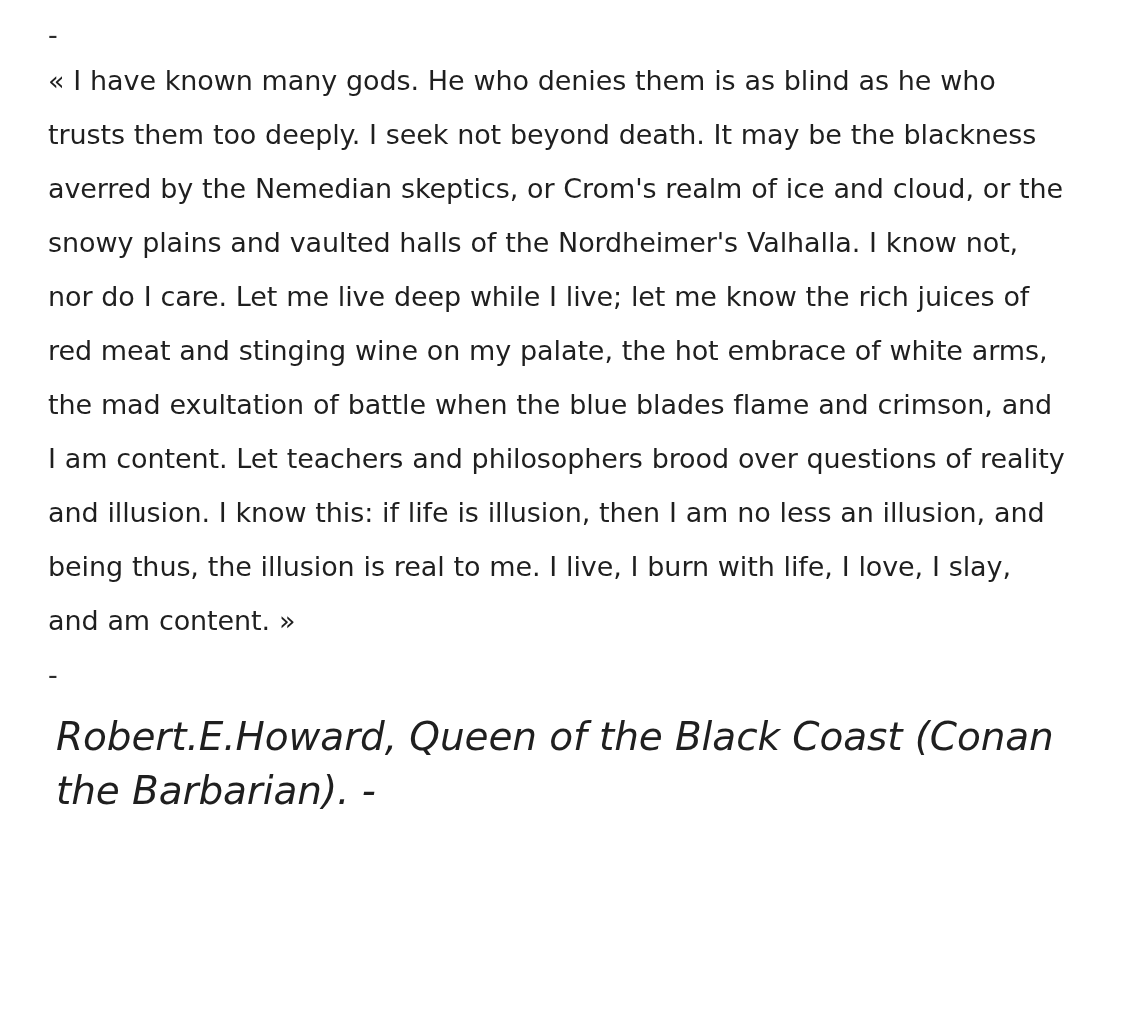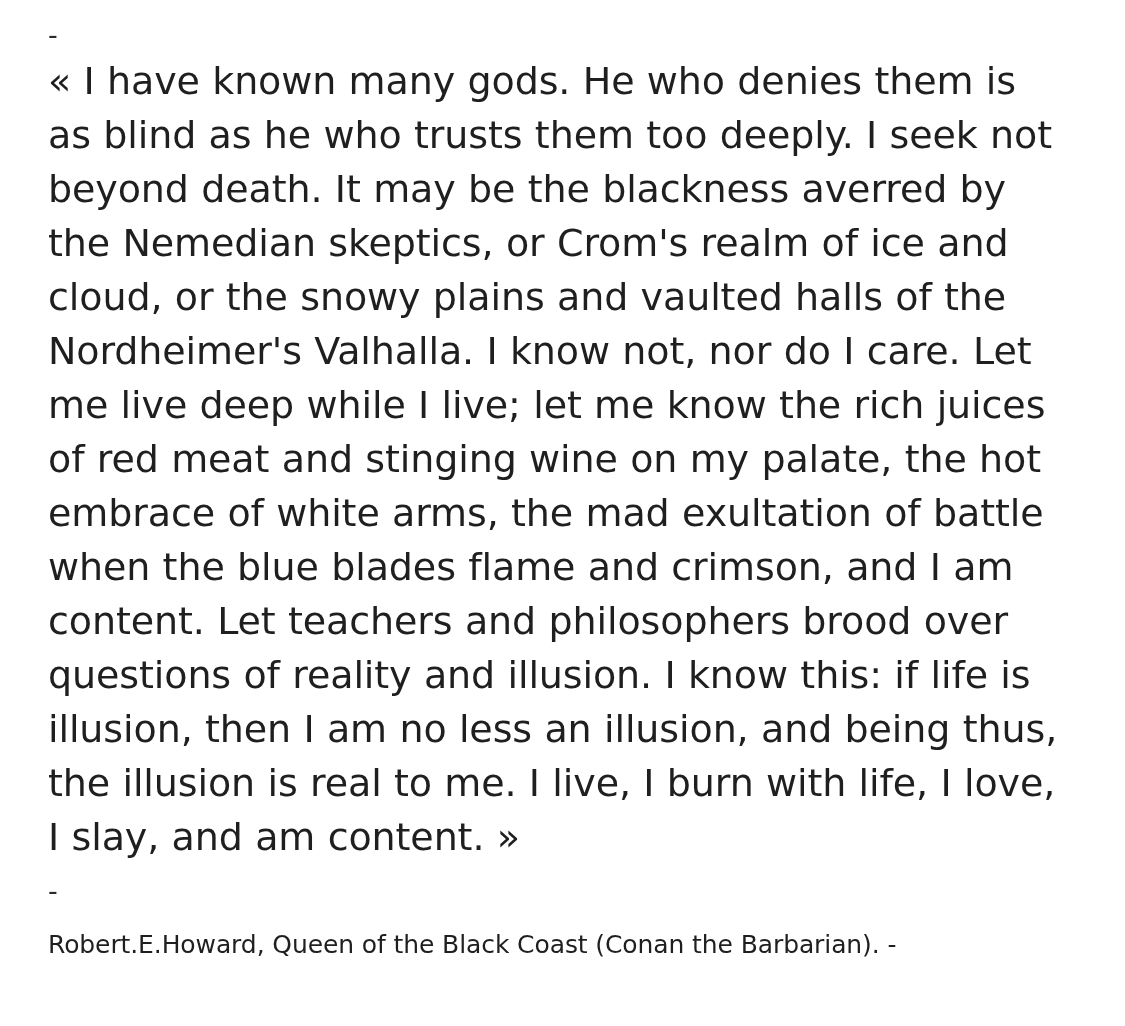--- a/index.html
+++ b/index.html
@@ -24,43 +24,44 @@
   .dash-line {
     font-size: 27px;
     line-height: 54px;
     color: #2b2b2b;
     letter-spacing: 0;
     height: 54px;
     padding-top: 8px;
     box-sizing: border-box;
   }
   .quote-body {
-    font-size: 38px;
+    font-size: 27px;
     line-height: 54px;
     color: #1f1f1f;
     letter-spacing: -0.1px;
     word-spacing: 0.4px;
     margin: 0;
     padding: 0;
     max-width: 1035px;
   }
   .gap-line {
     font-size: 27px;
     line-height: 54px;
     color: #2b2b2b;
     height: 54px;
   }
   .attribution {
-    font-size: 25px;
+    font-size: 39px;
     line-height: 54px;
     color: #1f1f1f;
     letter-spacing: -0.1px;
     max-width: 1010px;
-    margin: 0;
+    margin: 8px;
     padding: 0;
+    font-style: italic;
   }
 </style>
 </head>
 <body>
 
 <div class="page">
 
   <div class="dash-line">-</div>
 
   <p class="quote-body">« I have known many gods. He who denies them is as blind as he who trusts them too deeply. I seek not beyond death. It may be the blackness averred by the Nemedian skeptics, or Crom's realm of ice and cloud, or the snowy plains and vaulted halls of the Nordheimer's Valhalla. I know not, nor do I care. Let me live deep while I live; let me know the rich juices of red meat and stinging wine on my palate, the hot embrace of white arms, the mad exultation of battle when the blue blades flame and crimson, and I am content. Let teachers and philosophers brood over questions of reality and illusion. I know this: if life is illusion, then I am no less an illusion, and being thus, the illusion is real to me. I live, I burn with life, I love, I slay, and am content. »</p>

